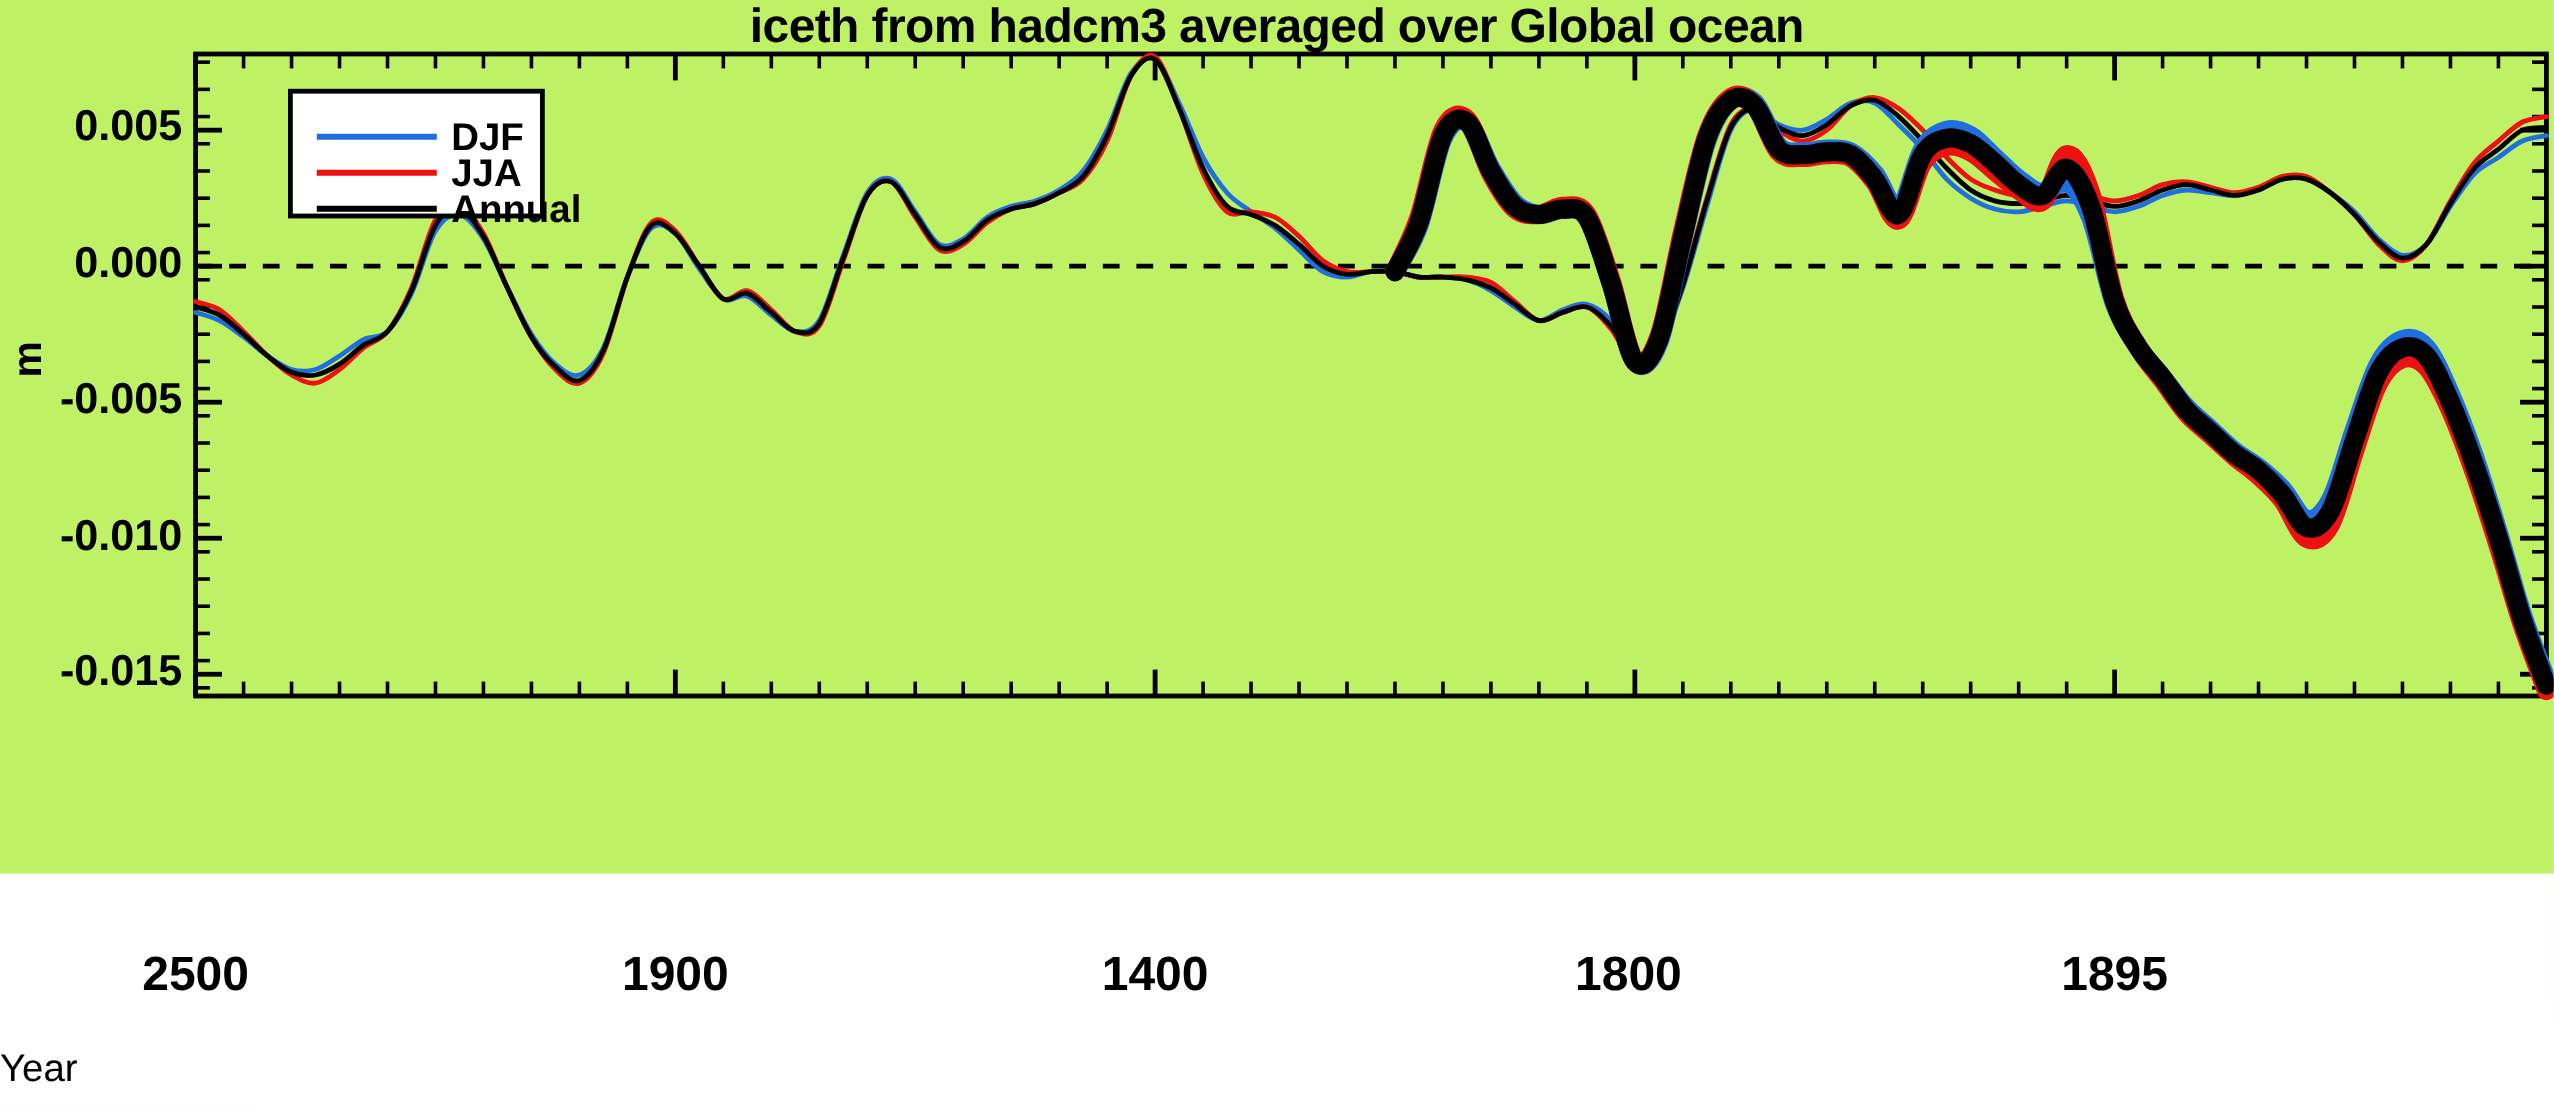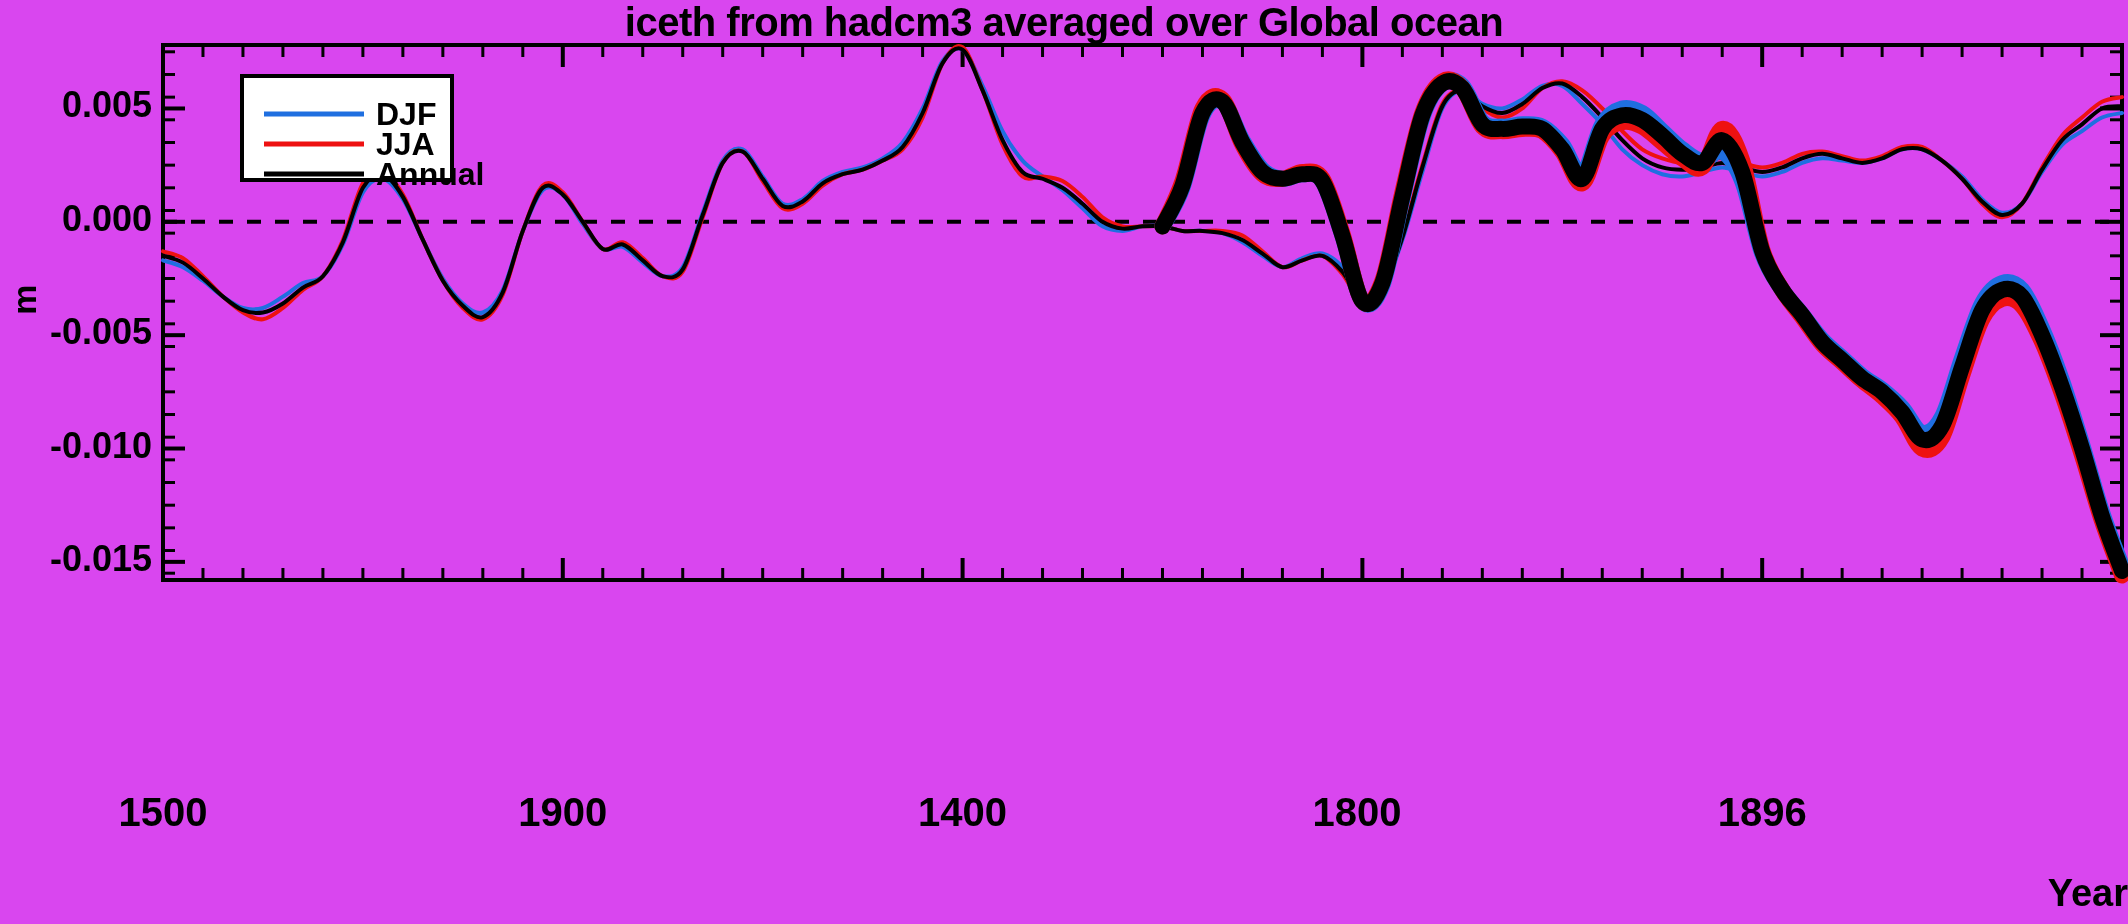--- a/index.html
+++ b/index.html
@@ -7,22 +7,22 @@
     margin: 0; padding: 0; background: #ffffff;
   }
   body {
     width: 2128px; height: 924px;
     font-family: "Liberation Sans", sans-serif;
     overflow: hidden;
     position: relative;
   }
   #figure {
     position: absolute; left: 0; top: 0;
-    width: 2128px; height: 924px;
-    background: #d946ef;
+    width: 2128px; height: 728px;
+    background: #bef264;
   }
   #plot-title {
     position: absolute;
     left: 0; top: 0; width: 2128px;
     text-align: center;
     font-size: 40px;
     font-weight: bold;
     letter-spacing: -0.5px;
     color: #000000;
     line-height: 44px;
@@ -35,23 +35,23 @@
     text-align: center;
     font-size: 34px;
     font-weight: bold;
     color: #000;
     transform: rotate(-90deg);
     transform-origin: 50% 50%;
   }
   #xlabel {
     position: absolute;
     left: 0; top: 872px; width: 2128px;
-    text-align: right;
-    font-size: 38px;
-    font-weight: bold;
+    text-align: left;
+    font-size: 32px;
+    font-weight: normal;
     color: #000;
   }
   .ytick-label {
     position: absolute;
     right: 0;
     width: 160px;
     text-align: right;
     font-size: 36px;
     font-weight: bold;
     color: #000;
@@ -89,25 +89,25 @@
   <div id="xlabel">Year</div>
 
   <div id="ytick-labels">
       <div class="ytick-label" style="top: 84.4746px; left: -18px; width: 170px;">0.005</div>
       <div class="ytick-label" style="top: 197.822px; left: -18px; width: 170px;">0.000</div>
       <div class="ytick-label" style="top: 311.169px; left: -18px; width: 170px;">-0.005</div>
       <div class="ytick-label" style="top: 424.517px; left: -18px; width: 170px;">-0.010</div>
       <div class="ytick-label" style="top: 537.864px; left: -18px; width: 170px;">-0.015</div>
     </div>
   <div id="xtick-labels">
-      <div class="xtick-label" style="left: 163px;">1500</div>
+      <div class="xtick-label" style="left: 163px;">2500</div>
       <div class="xtick-label" style="left: 562.796px;">1900</div>
       <div class="xtick-label" style="left: 962.592px;">1400</div>
       <div class="xtick-label" style="left: 1357px;">1800</div>
-      <div class="xtick-label" style="left: 1762.18px;">1896</div>
+      <div class="xtick-label" style="left: 1762.18px;">1895</div>
     </div>
 
   <svg id="svg-plot" width="2128" height="924">
     <g id="axes-frame">
         <rect x="163" y="45" width="1959" height="535" fill="none" stroke="#000" stroke-width="4"></rect>
         <line x1="163" y1="580" x2="163" y2="558" stroke="#000" stroke-width="4"></line>
         <line x1="163" y1="45" x2="163" y2="67" stroke="#000" stroke-width="4"></line>
         <line x1="562.795918367347" y1="580" x2="562.795918367347" y2="558" stroke="#000" stroke-width="4"></line>
         <line x1="562.795918367347" y1="45" x2="562.795918367347" y2="67" stroke="#000" stroke-width="4"></line>
         <line x1="962.5918367346939" y1="580" x2="962.5918367346939" y2="558" stroke="#000" stroke-width="4"></line>

